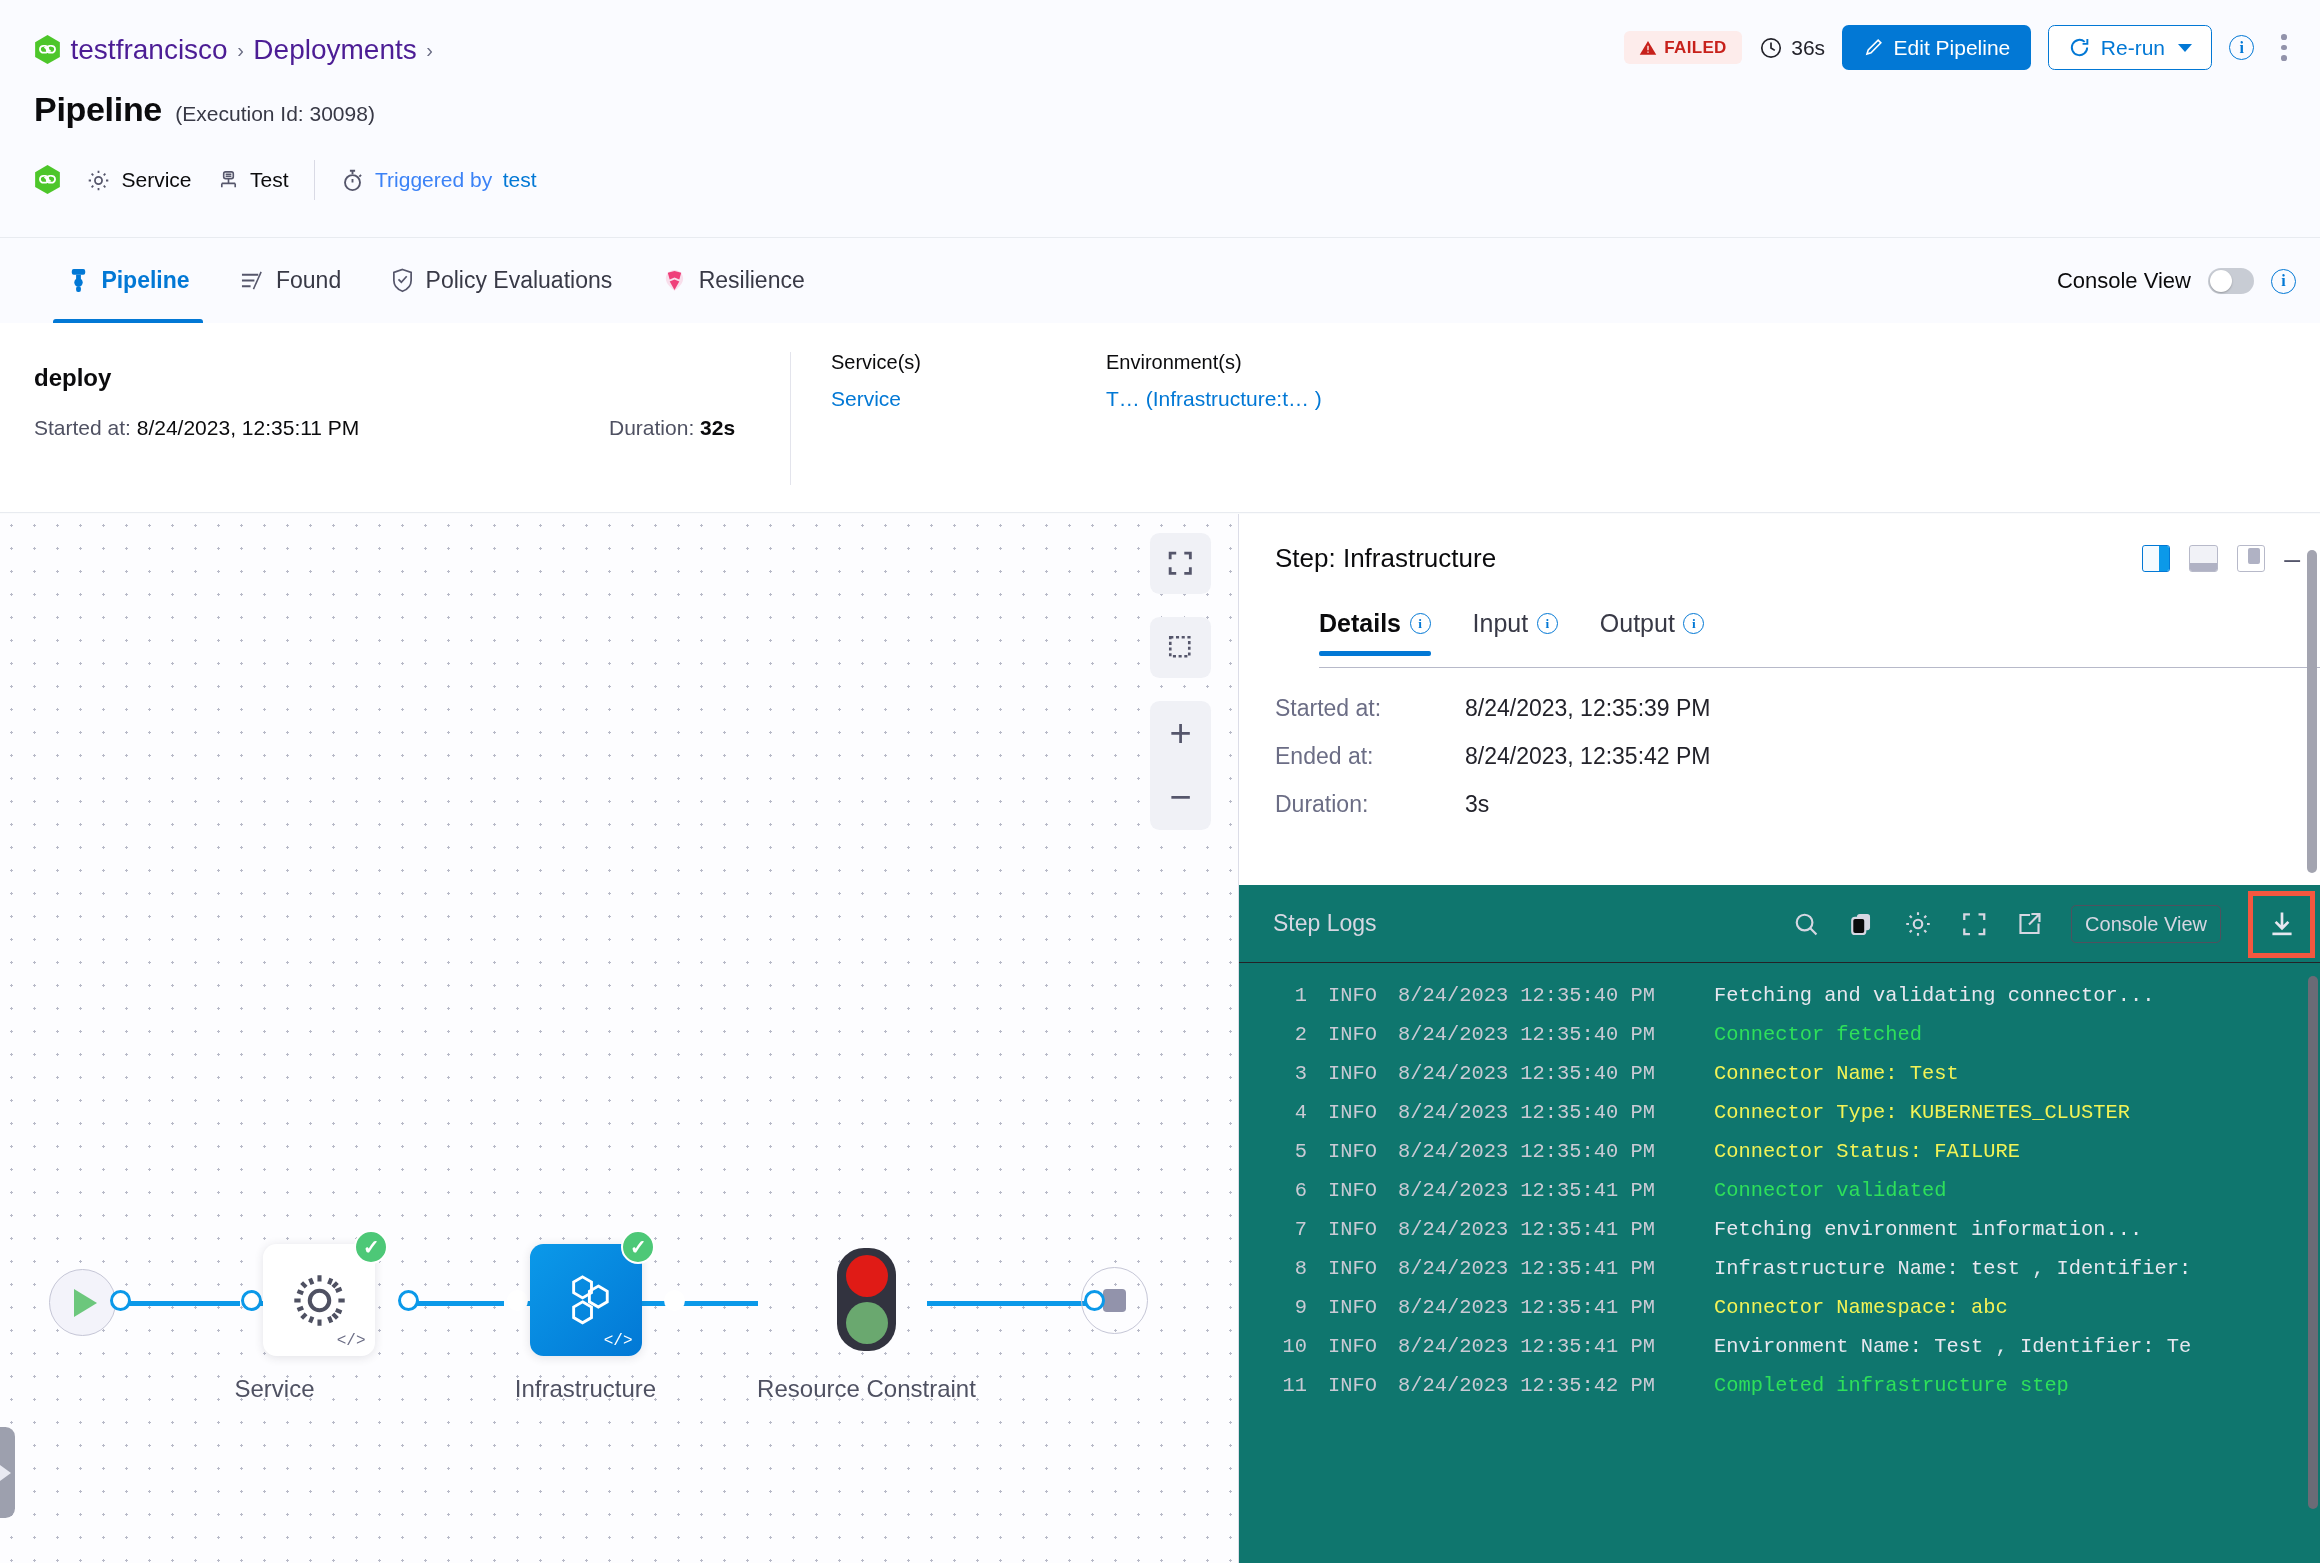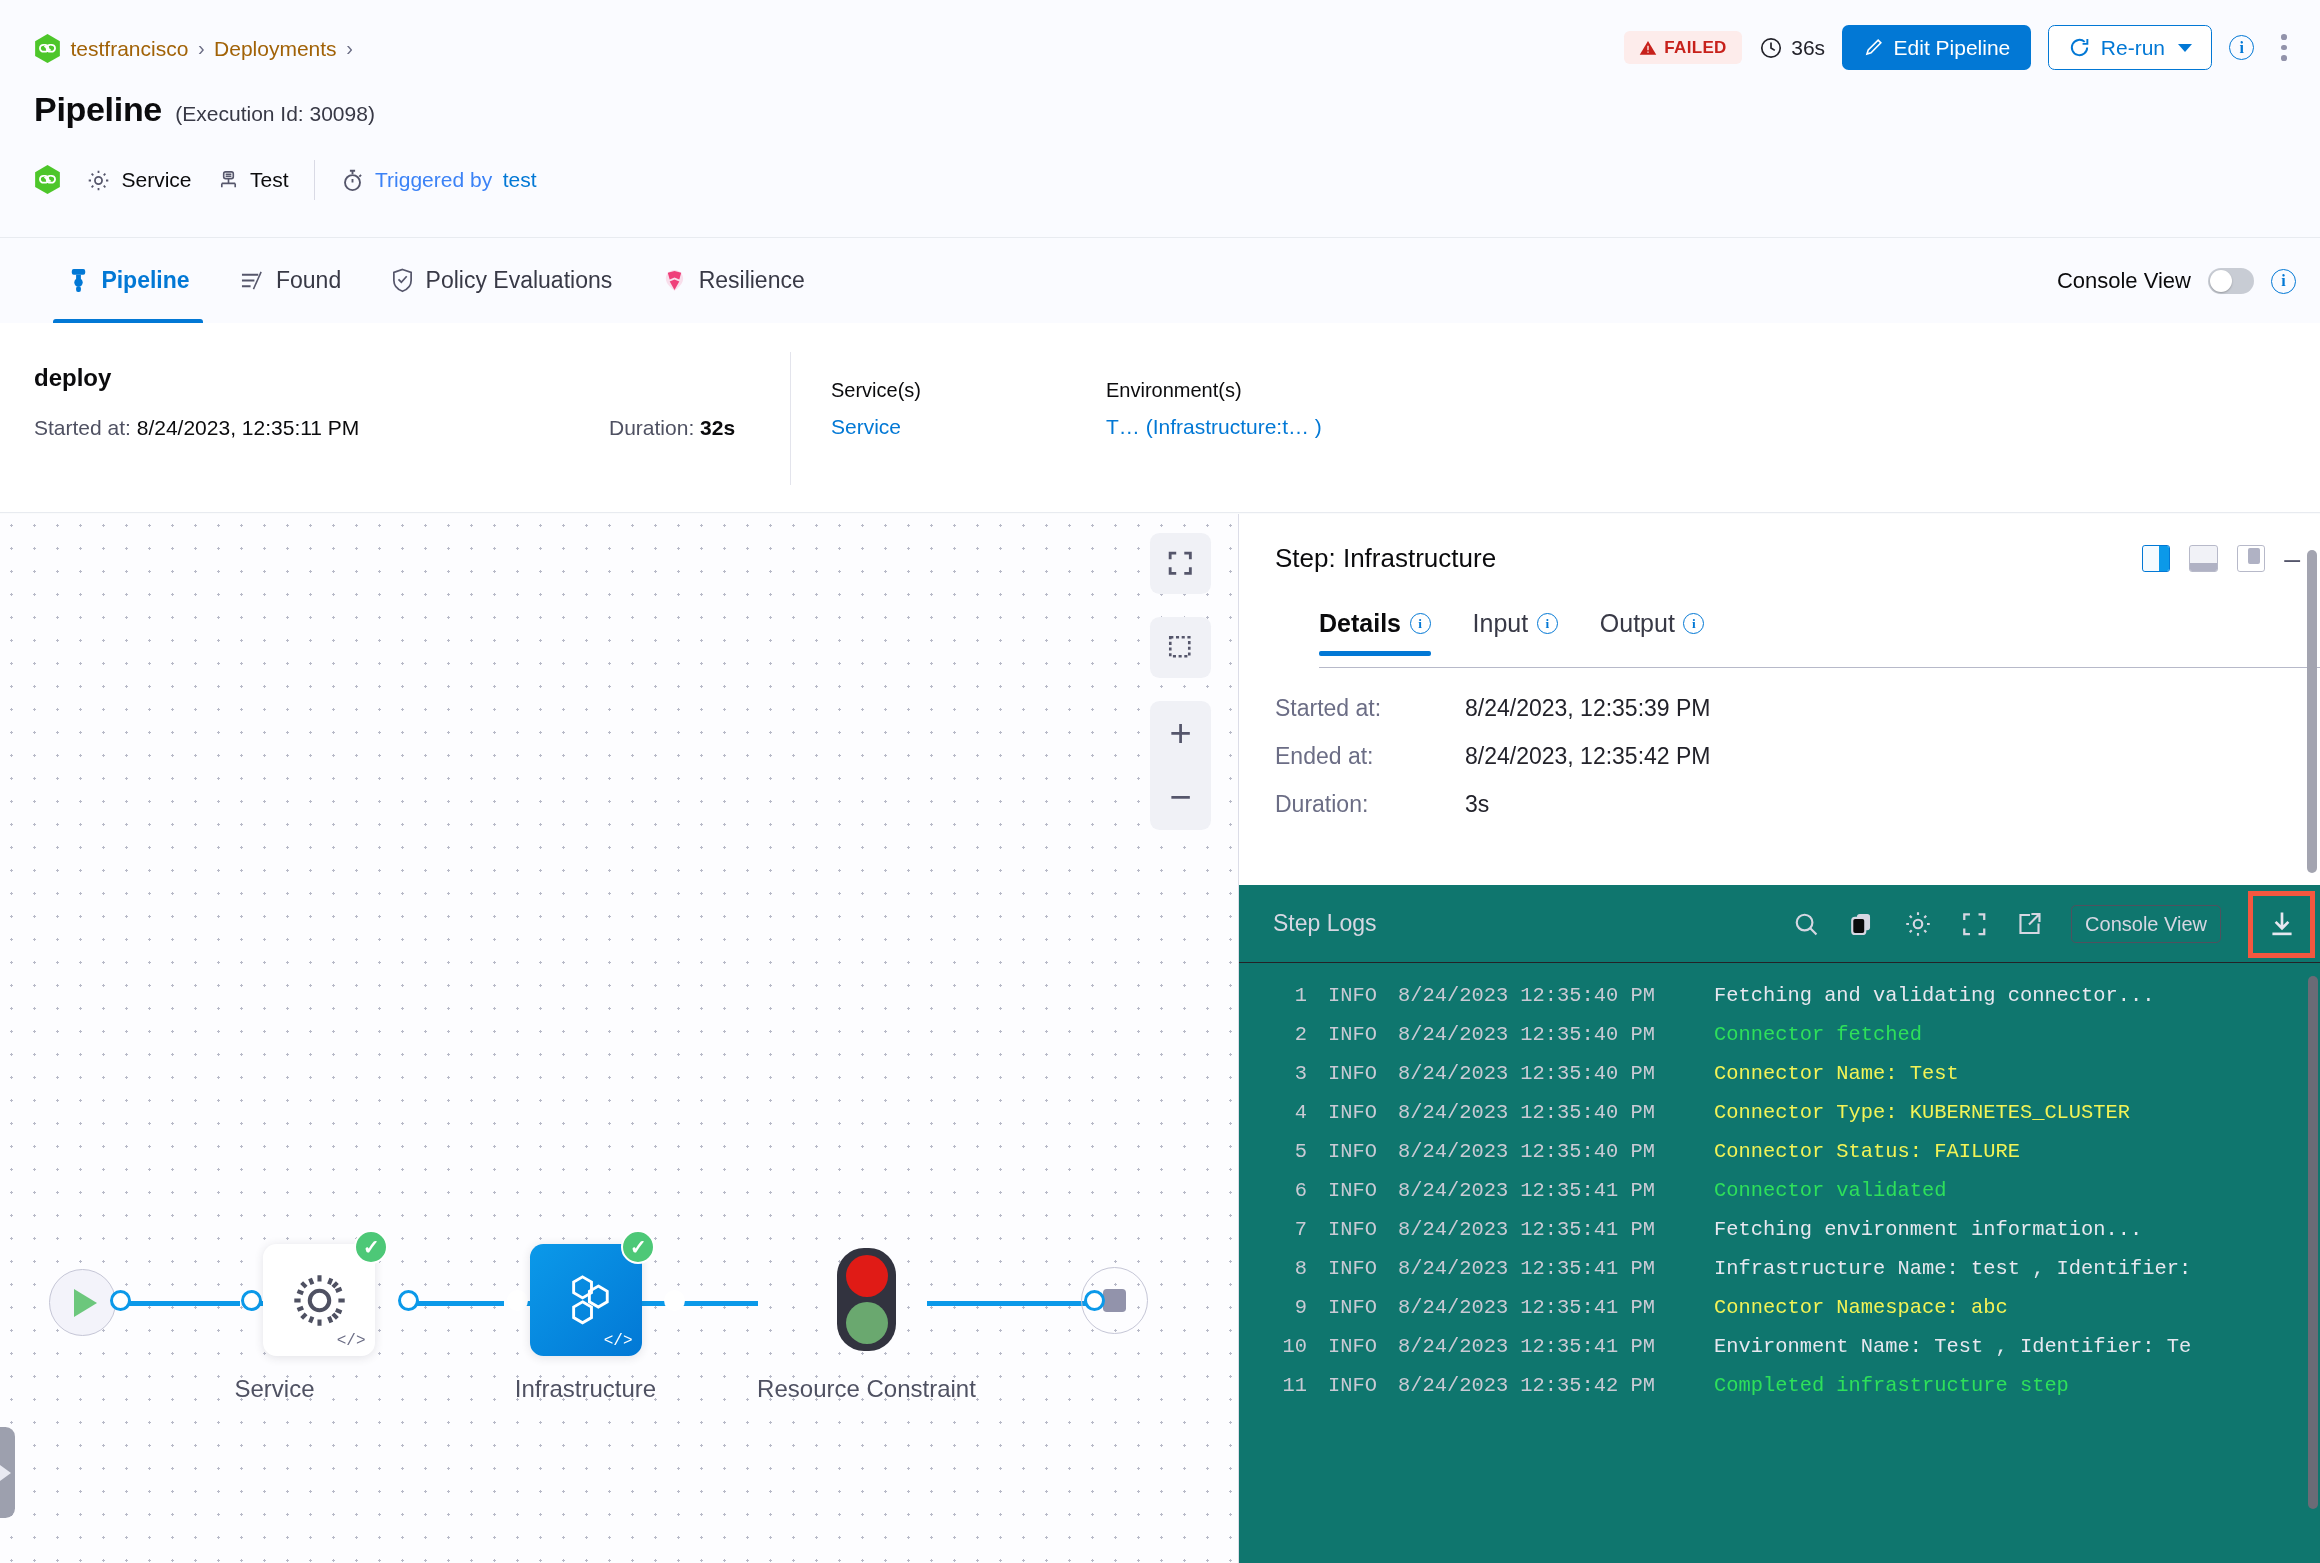--- a/index.html
+++ b/index.html
@@ -13,21 +13,21 @@
 
   
   .header {
     position:absolute; left:0; top:0; width:2321px; height:238px;
     background:#fafbff;
     border-bottom:1px solid #e8ebf0;
   }
   .breadcrumb { position:absolute; left:34px; top:34px; display:flex; align-items:center; gap:9.5px; }
   .hex-logo { width:27px; height:29.5px; position:relative; display:inline-block; }
   .hex-logo svg { display:block; }
-  .bc-link { color:#a16207; font-size:21px; }
+  .bc-link { color:#4c1d95; font-size:28px; }
   .bc-sep { color:#6b6d85; font-size:20px; }
 
   .title-row { position:absolute; left:34px; top:90px; display:flex; align-items:baseline; gap:13.3px; }
   .page-title { font-size:34px; font-weight:bold; color:#0b0b0d; letter-spacing:-0.3px; }
   .exec-id { font-size:21px; color:#383946; }
 
   .meta-row { position:absolute; left:34px; top:160px; display:flex; align-items:center; gap:0px; height:40px; }
   .meta-item { display:flex; align-items:center; gap:10.5px; font-size:21px; color:#0b0b0d; }
   .meta-gap { width:25px; }
   .meta-div { width:1px; height:40px; background:#d9dae5; margin:0 25px; }
@@ -82,21 +82,21 @@
   
   .stagebar { position:absolute; left:0; top:323px; width:2321px; height:190px; background:#fff; border-bottom:1px solid #e8ebf0; }
   .stage-left { position:absolute; left:34px; top:0; width:1351px; height:190px; }
   .stage-name { position:absolute; left:0; top:41px; font-size:24px; font-weight:bold; color:#0b0b0d; }
   .stage-started { position:absolute; left:0; top:93px; font-size:21px; color:#383946; }
   .stage-started b { color:#0b0b0d; font-weight:normal; }
   .stage-started .lbl { color:#4f5162; }
   .stage-dur { position:absolute; left:575px; top:93px; font-size:21px; color:#4f5162; }
   .stage-dur b { color:#0b0b0d; font-weight:bold; }
   .stage-vdiv { position:absolute; left:756px; top:28.5px; width:1px; height:133px; background:#e3e4ec; }
-  .col { position:absolute; top:56px; }
+  .col { position:absolute; top:28px; }
   .col .hd { font-size:20px; color:#0b0b0d; margin-bottom:13.3px; }
   .col .vl { font-size:21px; color:#0278d5; }
   .col-svc { left:797px; }
   .col-env { left:1072px; }
 
   .errorbar {
     position:absolute; left:1387px; top:323px; width:934px; height:190px;
     background:#fce8e6; display:flex; align-items:center;
   }
   .err-badge {

